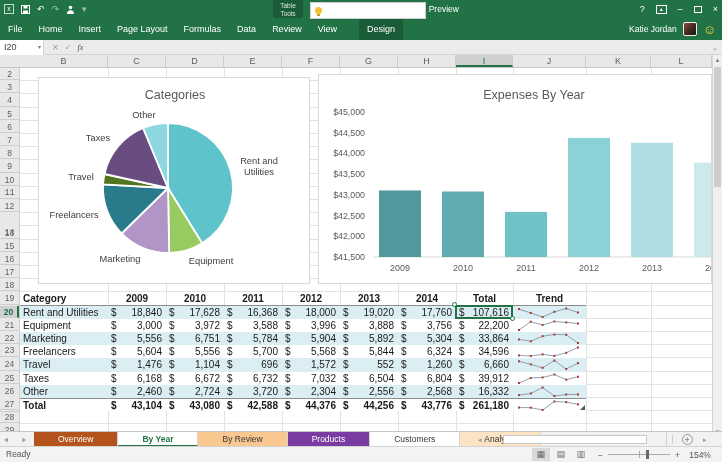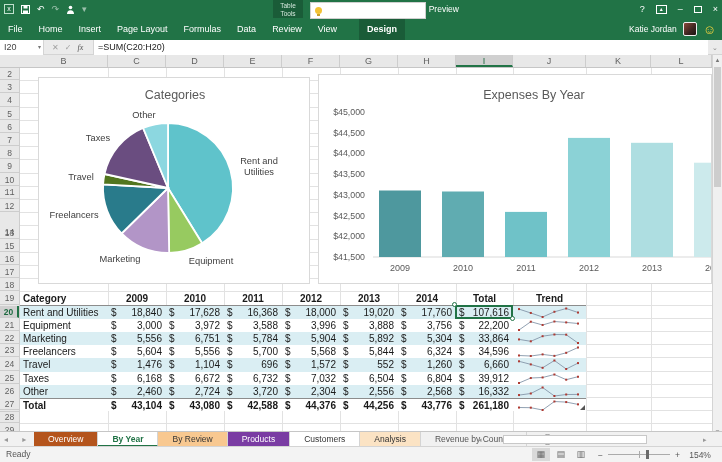--- a/index.html
+++ b/index.html
@@ -17,21 +17,21 @@
   .xlbox { width:10px; height:10px; border:1px solid #bfe0cd; font-size:7px; line-height:8px; text-align:center; color:#fff; }
   .ttools { position:absolute; left:273px; top:0; width:30px; height:18px; background:#1a5c38; color:#d5e8dd; font-size:6.5px; text-align:center; line-height:8px; padding-top:2px; }
   .doc-title { position:absolute; left:310px; top:0; width:200px; height:18px; line-height:18px; font-size:8.5px; color:#fff; text-align:center; }
   .winctl { position:absolute; right:4px; top:0; height:18px; display:flex; align-items:center; gap:11px; font-size:9px; color:#fff; }
   .winctl .ricon { width:11px; height:9px; border:1px solid #fff; position:relative; font-size:6px; line-height:7px; text-align:center; }
   .restore { width:8px; height:7px; border:1px solid #fff; position:relative; background:#217346; }
   .restore:before { content:""; position:absolute; left:2px; top:-3px; width:8px; height:7px; border:1px solid #fff; z-index:-1; }
   
   .ribbonrow { position:absolute; left:0; top:18px; width:722px; height:22px; background:#217346; display:flex; align-items:flex-end; }
   .rtab { color:#fff; font-size:9px; line-height:22px; padding:0 8px; white-space:nowrap; }
-  .rtab.active-ctx { background:#1a5c38; font-weight:bold;margin-top:18px; }
+  .rtab.active-ctx { background:#1a5c38; font-weight:normal;margin-top:18px; }
   .tellme { position:absolute; left:310px; top:2px; width:116px; height:17px; background:#fff; border:1px solid #d0d0d0; font-size:7.5px; color:#8a8a8a; line-height:15px; padding:0 4px; display:flex; align-items:center; justify-content:space-between; }
   .bulb { width:7px; height:7px; border-radius:50%; background:#f2c234; position:relative; flex:none; }
   .bulb:after { content:""; position:absolute; left:2px; top:7px; width:3px; height:2px; background:#c9a12c; }
   .userarea { position:absolute; right:6px; top:18px; height:22px; display:flex; align-items:center; gap:6px; }
   .username { color:#fff; font-size:8.5px; }
   .avatar { width:14px; height:14px; border-radius:2px; background:linear-gradient(135deg,#8a4a3a 0%,#3c2420 60%,#1e1412 100%); border:1px solid #eee; }
   .smiley { color:#ffd83d; font-size:13px; line-height:13px; }
   
   .fbar { position:absolute; left:0; top:40px; width:722px; height:15px; background:#ebebeb; border-bottom:1px solid #d4d4d4; font-size:9px; color:#444; }
   .namebox { position:absolute; left:0; top:0; width:44px; height:15px; background:#fff; border-right:1px solid #d4d4d4; line-height:15px; padding-left:4px; }
@@ -68,21 +68,21 @@
   
   .vscroll { position:absolute; left:712px; top:55px; width:10px; height:382px; background:#f0f0f0; border-left:1px solid #d4d4d4; }
   .vscroll .arr { position:absolute; left:0; width:9px; height:10px; font-size:6px; color:#777; text-align:center; line-height:10px; }
   .vthumb { position:absolute; left:1px; width:7px; background:#cdcdcd; }
   .hscroll-left { position:absolute; font-size:7px; color:#999; }
   .hthumb { position:absolute; background:#fff; border:1px solid #c8c8c8; height:9px; }
   
   .tabstrip { position:absolute; left:0; top:431px; width:722px; height:15px; background:#f1f1f1; border-top:1px solid #c6c6c6; font-size:8.5px; }
   .navarrs { position:absolute; left:4px; top:0; height:15px; line-height:15px; color:#999; font-size:8px; letter-spacing:6px; }
   .stabs { position:absolute; left:34px; top:0; height:15px; display:flex; }
-  .stab { height:15px; line-height:14px; padding:0 14px; border-right:1px solid #d4d4d4; color:#333; white-space:nowrap; }
+  .stab { height:15px; line-height:14px; padding:0 24px; border-right:1px solid #d4d4d4; color:#333; white-space:nowrap; }
   .stab.active { font-weight:bold; border-bottom:2px solid #217346; background:#fff; }
   .addsheet { width:11px; height:11px; border:1px solid #9a9a9a; border-radius:50%; color:#6a6a6a; font-size:9px; line-height:10px; text-align:center; margin:2px 0 0 8px; }
   .tabsep { color:#c0c0c0; line-height:15px; margin-left:4px; }
   
   .statusbar { position:absolute; left:0; top:446px; width:722px; height:16px; background:#f3f3f3; border-top:1px solid #d4d4d4; font-size:8.5px; color:#565656; }
   .ready { position:absolute; left:6px; top:0; line-height:15px; }
   .viewbtns { position:absolute; left:532px; top:1px; display:flex; gap:2px; }
   .vbtn { width:18px; height:13px; text-align:center; line-height:13px; font-size:9px; color:#6a6a6a; }
   .vbtn.sel { background:#d9d9d9; }
   .zoomctl { position:absolute; left:598px; top:0; height:15px; display:flex; align-items:center; gap:5px; }
@@ -146,21 +146,20 @@
     <span class="smiley">☺</span>
   </div>
 
   <div class="fbar">
     <div class="namebox"><span>I20</span><span class="dd">▾</span></div>
     <div class="fbtns">
       <span>✕</span>
       <span>✓</span>
       <span class="fx">fx</span>
     </div>
-    <div class="finput">=SUM(C20:H20)</div>
     <div class="fexpand">⌄</div>
   </div>
 
   <div class="corner"></div>
   <div class="colheaders" id="colheaders">
       <div class="ch" style="left: 20px; width: 88px;">B</div>
       <div class="ch" style="left: 108px; width: 58px;">C</div>
       <div class="ch" style="left: 166px; width: 58px;">D</div>
       <div class="ch" style="left: 224px; width: 58px;">E</div>
       <div class="ch" style="left: 282px; width: 58px;">F</div>

